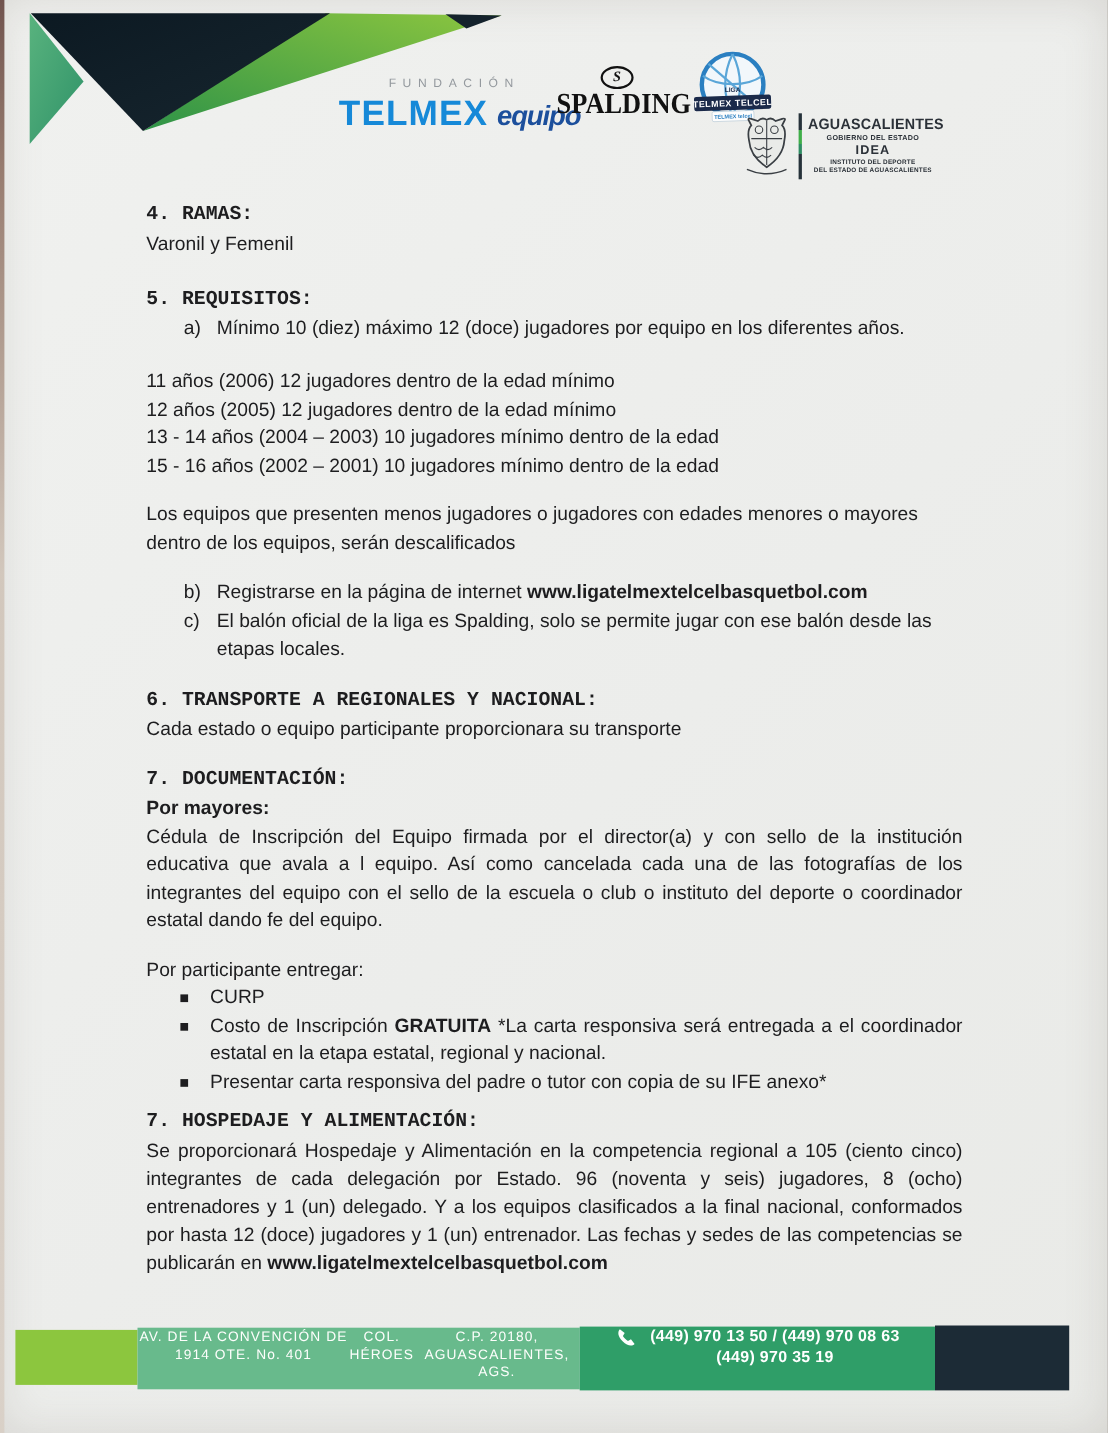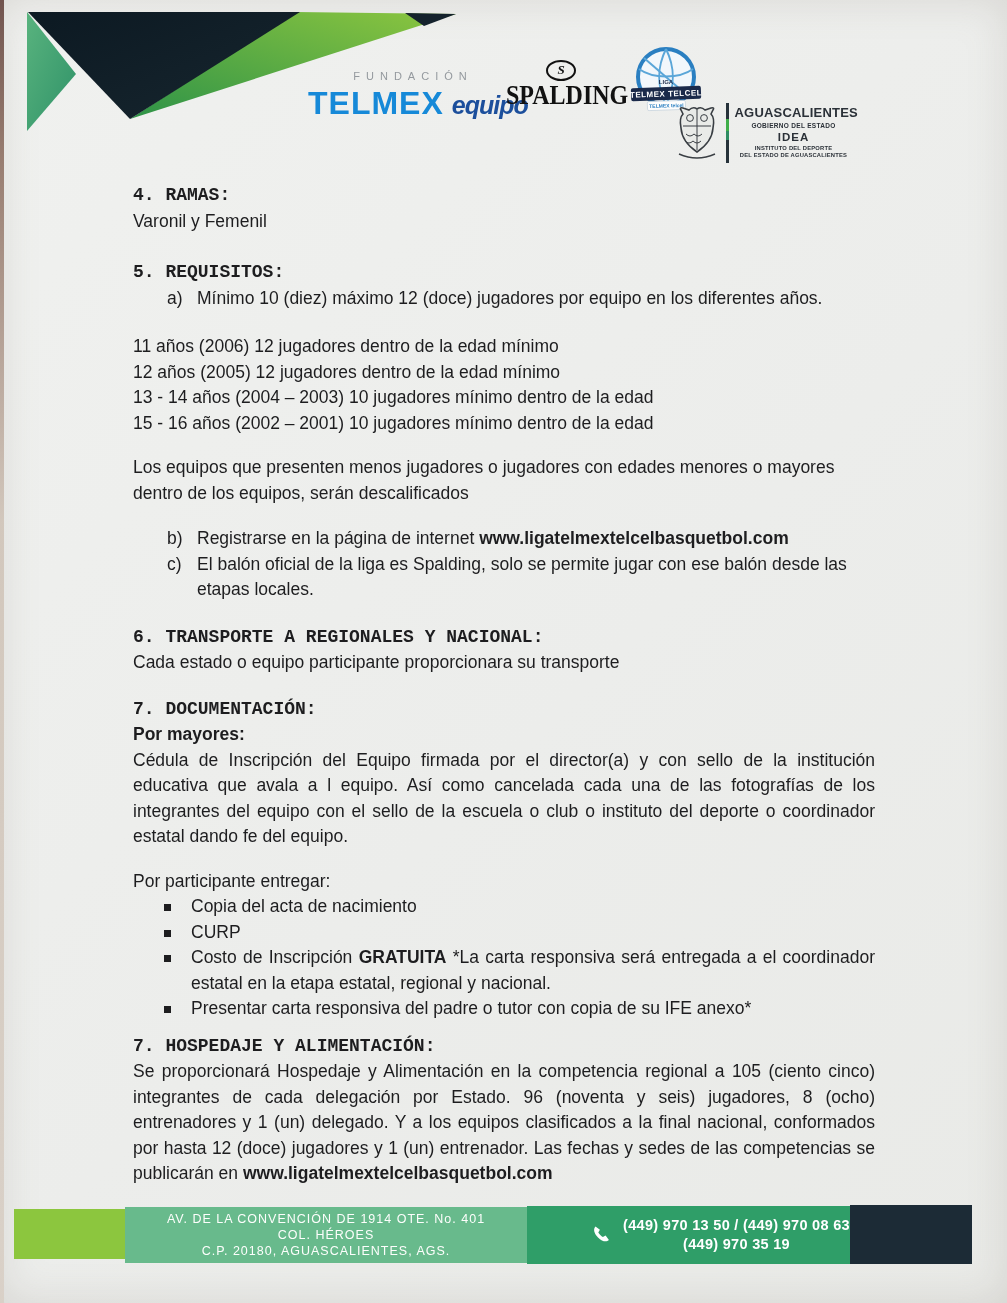--- a/index.html
+++ b/index.html
@@ -65,24 +65,24 @@
   .bullet-row{display:flex;}
   .bullet-row .sq{
     flex:none;width:7px;height:7px;background:#1d1d1f;margin:10px 20px 0 31px;
   }
   .bullet-row .btxt{flex:1;}
   
   .footer{position:absolute;left:0;top:1205px;width:1007px;height:62px;}
   .band{position:absolute;top:0;height:57px;}
   .band-lime{left:14px;width:111px;top:4px;height:50px;background:#8cc63e;}
   .band-address{left:125px;width:402px;height:56px;top:2px;background:#68ba8c;
-    display:flex;flex-direction:column;justify-content:center;text-align:center;}
+    display:flex;flex-direction:row;justify-content:center;text-align:center;}
   .band-address div{color:#fdfefc;font-size:12.5px;line-height:16px;letter-spacing:1px;font-weight:500;}
   .band-phones{left:527px;width:323px;height:58px;top:1px;background:#2f9e68;
-    display:flex;align-items:center;justify-content:center;padding-left:32px;}
+    display:flex;align-items:flex-start;justify-content:center;}
   .phone-lines{text-align:center;color:#ffffff;font-weight:700;font-size:14.5px;line-height:19px;letter-spacing:.3px;margin-left:10px;}
   .band-navy{left:850px;width:122px;height:59px;top:0;background:#1c2b36;}
 </style>
 </head>
 <body>
 
 <div class="page">
 
   <svg class="corner-svg" width="470" height="140" viewBox="0 0 470 140">
     <defs>
@@ -204,24 +204,20 @@
     <h3 class="sec-title">7. DOCUMENTACIÓN:</h3>
     <p class="bold">Por mayores:</p>
     <p class="just">Cédula de Inscripción del Equipo firmada por el director(a) y con sello de la institución educativa que avala a l equipo. Así como cancelada cada una de las fotografías de los integrantes del equipo con el sello de la escuela o club o instituto del deporte  o coordinador estatal dando fe del equipo.</p>
 
     <div class="gap19"></div>
 
     <p>Por participante entregar:</p>
 
     <div class="bullet-row">
       <span class="sq"></span>
-      <span class="btxt">Copia del acta de nacimiento</span>
-    </div>
-    <div class="bullet-row">
-      <span class="sq"></span>
       <span class="btxt">CURP</span>
     </div>
     <div class="bullet-row">
       <span class="sq"></span>
       <span class="btxt just"><span>Costo de Inscripción </span><b>GRATUITA</b><span>    *La carta responsiva será entregada a el coordinador estatal en la etapa estatal, regional y nacional.</span></span>
     </div>
     <div class="bullet-row">
       <span class="sq"></span>
       <span class="btxt">Presentar carta responsiva del padre o tutor con copia de su IFE anexo*</span>
     </div>

